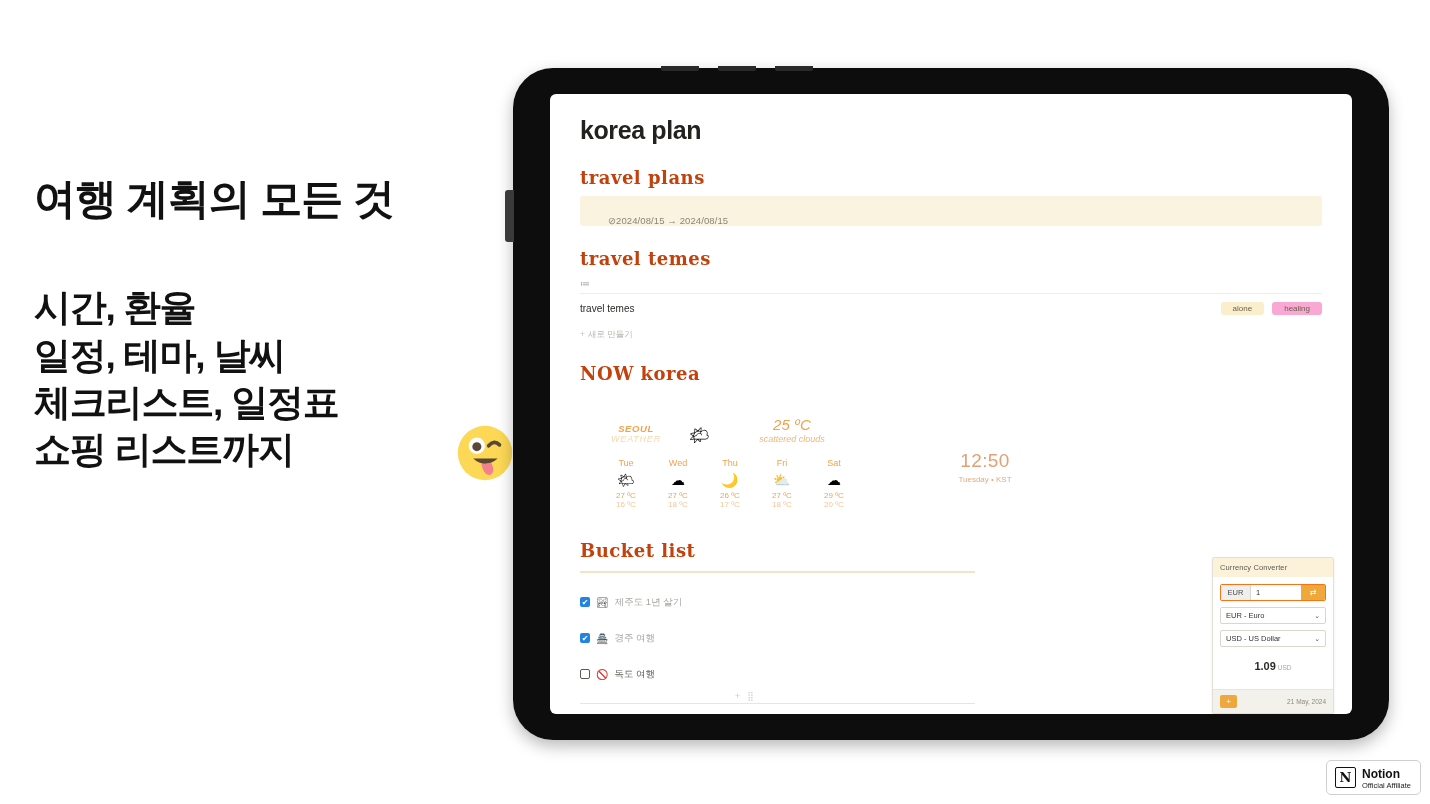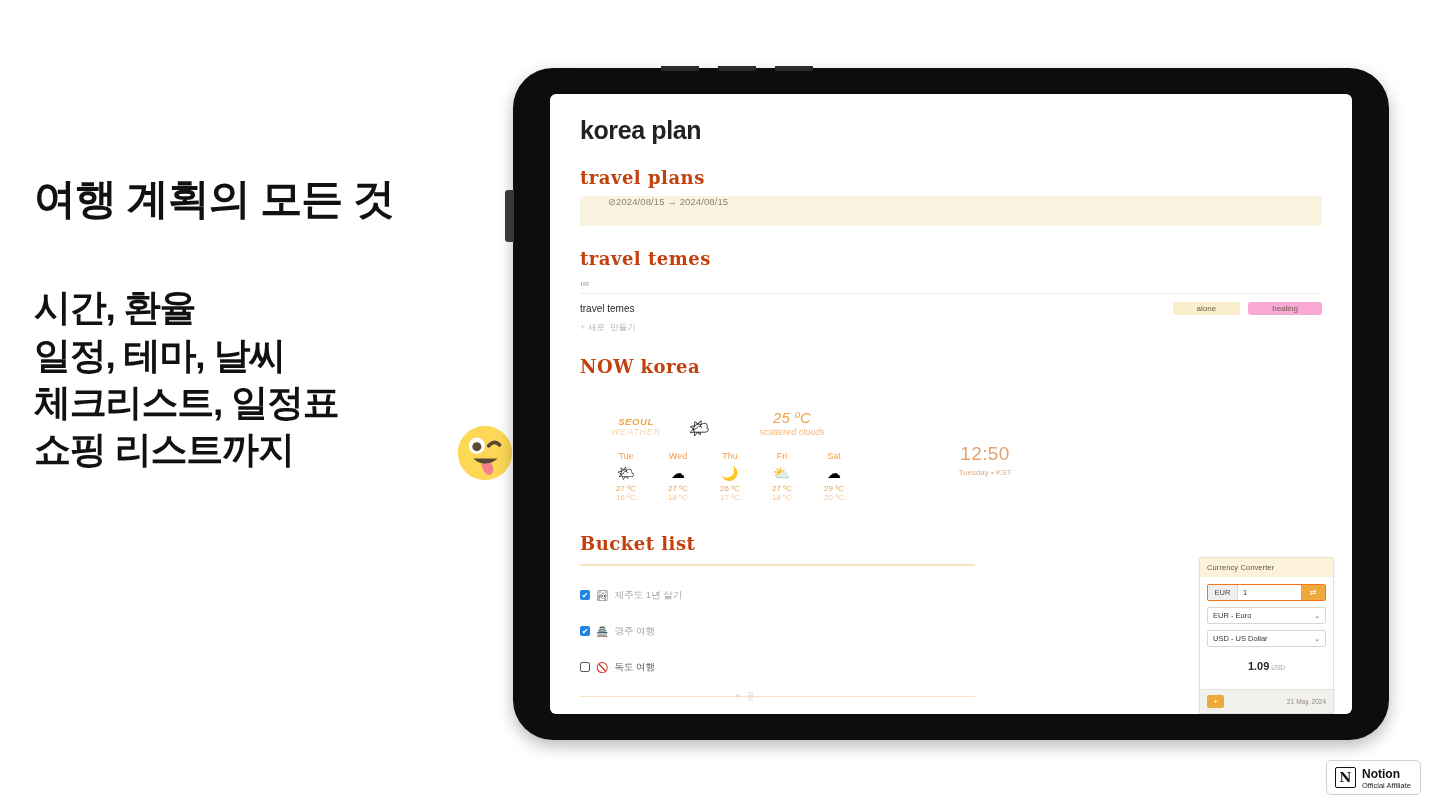--- a/index.html
+++ b/index.html
@@ -59,39 +59,39 @@
   .page-title {
     font-size: 25px; font-weight: 700; color: #24221f; letter-spacing: -.4px;
   }
   .h-section {
     font-family: "DejaVu Serif", serif;
     font-size: 18px; font-weight: 700; color: #c2410c;
     letter-spacing: .5px; margin-top: 22px;
   }
   .date-banner {
     margin-top: 8px; background: #faf3e0; border-radius: 3px;
-    height: 30px; display: flex; align-items: flex-start; padding-left: 28px;
+    height: 30px; display: flex; align-items: flex-end; padding-left: 28px;
   }
   .date-text { font-size: 9.5px; color: #8b8579; letter-spacing: .1px; }
 
   
   .db-icon { margin-top: 9px; font-size: 10px; color: #9b9790; letter-spacing: 0; }
   .db-divider { margin-top: 4px; height: 1px; background: #ededeb; }
   .db-row {
     display: flex; align-items: center; justify-content: space-between;
     height: 21px; margin-top: 4px;
   }
   .db-row-name { font-size: 10px; color: #2c2a27; }
   .db-tags { display: flex; gap: 8px; }
   .tag {
-    font-size: 8px; padding: 2px 24px; border-radius: 3px; color: #6b5f4b;
+    font-size: 8px; padding: 2px 12px; border-radius: 3px; color: #6b5f4b;
   }
   .tag-alone { background: #fbeecd; }
   .tag-healing { background: #f9a8d4; }
-  .db-new { font-size: 8.5px; color: #b8b4ad; margin-top: 3px; font-family: Liberation Mono, monospace; }
+  .db-new { font-size: 8.5px; color: #b8b4ad; margin-top: 10px; }
   .db-new .plus { color: #c9c5be; margin-right: 3px; }
 
   
   .weather-wrap { position: relative; margin-top: 14px; height: 120px; }
   .weather { position: absolute; left: 20px; top: 18px; width: 260px; }
   .w-top { display: flex; align-items: flex-end; font-style: italic; }
   .w-city { width: 72px; text-align: center; }
   .w-city-name { font-size: 9.5px; font-weight: 700; color: #f0a34a; letter-spacing: .6px; }
   .w-city-sub { font-size: 9px; color: #fad7b0; letter-spacing: .8px; }
   .w-ico-big { width: 52px; text-align: center; font-size: 17px; line-height: 1; }
@@ -126,21 +126,21 @@
   .todo-done { color: #a9a6a1; }
   .bucket-rule2 { height: 1.5px; background: #f6e3c4; margin-top: 22px; }
   .block-handles {
     position: absolute; left: 185px; bottom: 13px;
     display: flex; gap: 7px; align-items: center;
     font-size: 9px; color: #cfcbc4;
   }
 
   
   .cc {
-    position: absolute; right: 18px; bottom: 0; width: 135px;
+    position: absolute; right: 18px; bottom: 0; width: 122px;
     background: #ffffff; border: 1px solid #e3e0d8; border-radius: 2px;
     box-shadow: 0 1px 3px rgba(0,0,0,.07);
   }
   .cc-head {
     background: #fcf2da; padding: 5px 7px;
     font-size: 7.5px; color: #5d5a55; letter-spacing: .1px;
   }
   .cc-body { padding: 7px; }
   .cc-input-row { display: flex; height: 17px; border: 1px solid #f97316; border-radius: 2px; overflow: hidden; }
   .cc-prefix {

